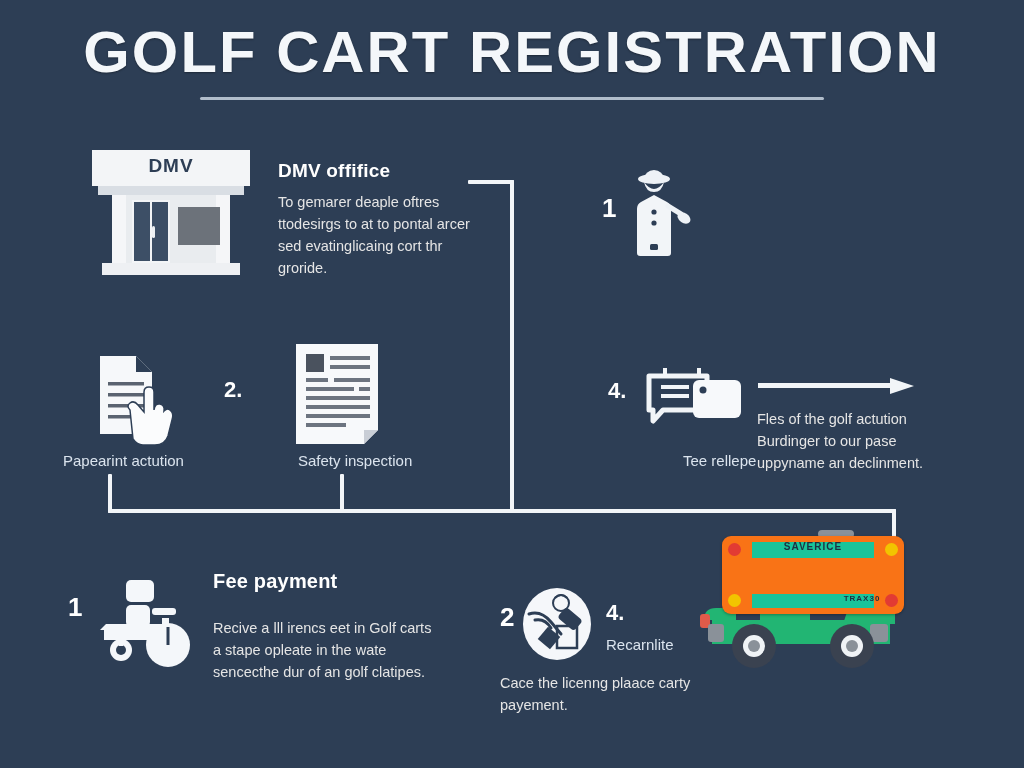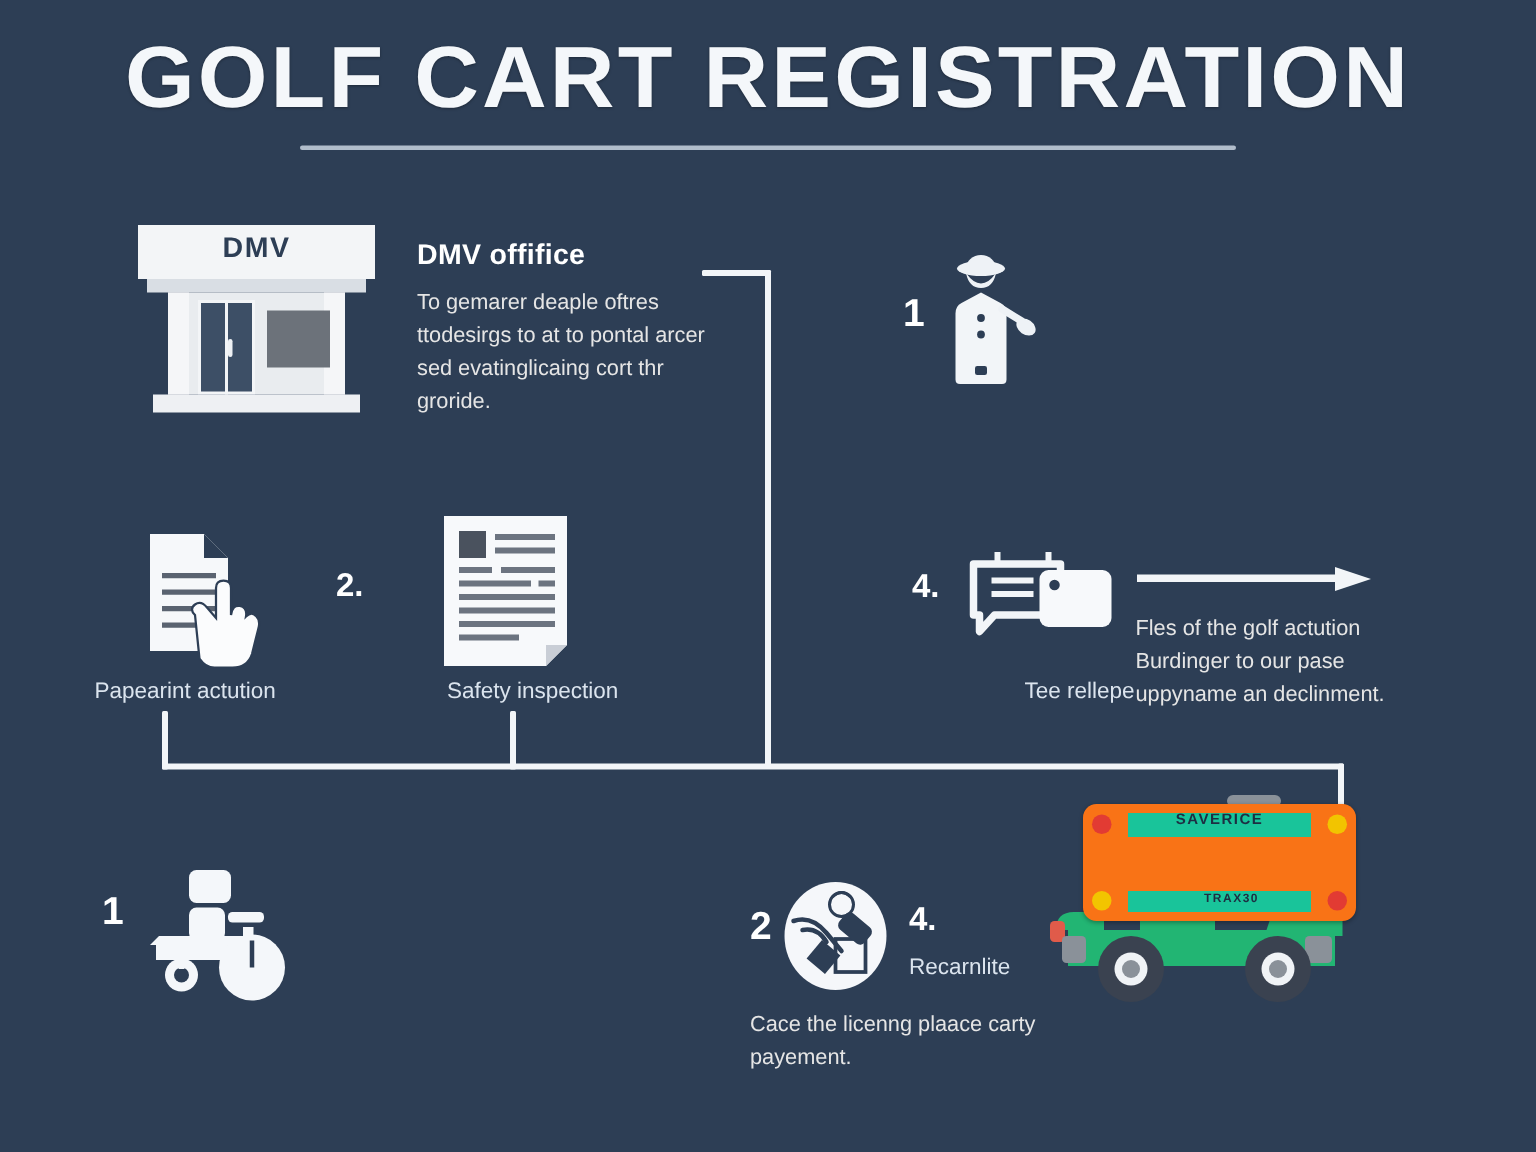--- a/index.html
+++ b/index.html
@@ -105,21 +105,21 @@
   .plate-num{
     position:absolute;left:0;top:20px;width:182px;text-align:center;
     font-size:34px;font-weight:bold;color:#1a1a1a;letter-spacing:-1px;
     font-family:"Liberation Sans","DejaVu Sans",sans-serif;
   }
   .plate-foot{
     position:absolute;left:30px;top:58px;width:122px;height:14px;background:#19c49a;
   }
   .plate-foot-txt{
     position:absolute;left:30px;top:58px;width:138px;text-align:center;
-    font-size:8px;font-weight:bold;color:#1d2f43;letter-spacing:1px;
+    font-size:8px;font-weight:bold;color:#1d2f43;letter-spacing:1px;padding-left:41px;
   }
   .dot{position:absolute;width:13px;height:13px;border-radius:50%;}
   .d-tl{left:6px;top:7px;background:#e23b33;}
   .d-tr{left:163px;top:7px;background:#f2c400;}
   .d-bl{left:6px;top:58px;background:#f2c400;}
   .d-br{left:163px;top:58px;background:#e23b33;}
 </style>
 </head>
 <body>
 
@@ -240,20 +240,24 @@
       <rect x="54" y="30" width="24" height="7" rx="3" fill="#f4f7fa"></rect>
       <path d="M6 52 h66 v10 h-66 z" fill="#f4f7fa"></path>
       <path d="M2 52 l6 -6 h64 v6 z" fill="#f4f7fa"></path>
       <rect x="64" y="40" width="7" height="22" fill="#f4f7fa"></rect>
       <circle cx="70" cy="67" r="22" fill="#f4f7fa"></circle>
       <rect x="68.5" y="49" width="3" height="18" fill="#2d3e55"></rect>
       <circle cx="23" cy="72" r="11" fill="#f4f7fa"></circle>
       <circle cx="23" cy="72" r="5" fill="#2d3e55"></circle>
       <rect x="21" y="58" width="4" height="10" fill="#f4f7fa"></rect>
     </svg>
+  </div>
+  <div class="blk" style="left:213px;top:570px;width:230px;">
+    <div class="head" style="font-size:20px;margin-bottom:24px;">Fee payment</div>
+    <div class="body">Recive a lll irencs eet in Golf carts a stape opleate in the wate sencecthe dur of an golf clatipes.</div>
   </div>
 
   <div class="num" style="position:absolute;left:500px;top:602px;">2</div>
   <div class="badge">
     <svg width="72" height="76" viewBox="0 0 72 76">
       <ellipse cx="36" cy="38" rx="34" ry="36" fill="#f5f7fa"></ellipse>
       <circle cx="40" cy="17" r="8" fill="none" stroke="#2d3e55" stroke-width="2"></circle>
       <path d="M34 12 q6 -6 12 0" stroke="#2d3e55" stroke-width="2" fill="none"></path>
       <rect x="36" y="40" width="20" height="22" fill="none" stroke="#2d3e55" stroke-width="2.5"></rect>
       <path d="M8 28 q12 -4 22 8 l10 12" stroke="#2d3e55" stroke-width="3" fill="none" stroke-linecap="round"></path>

